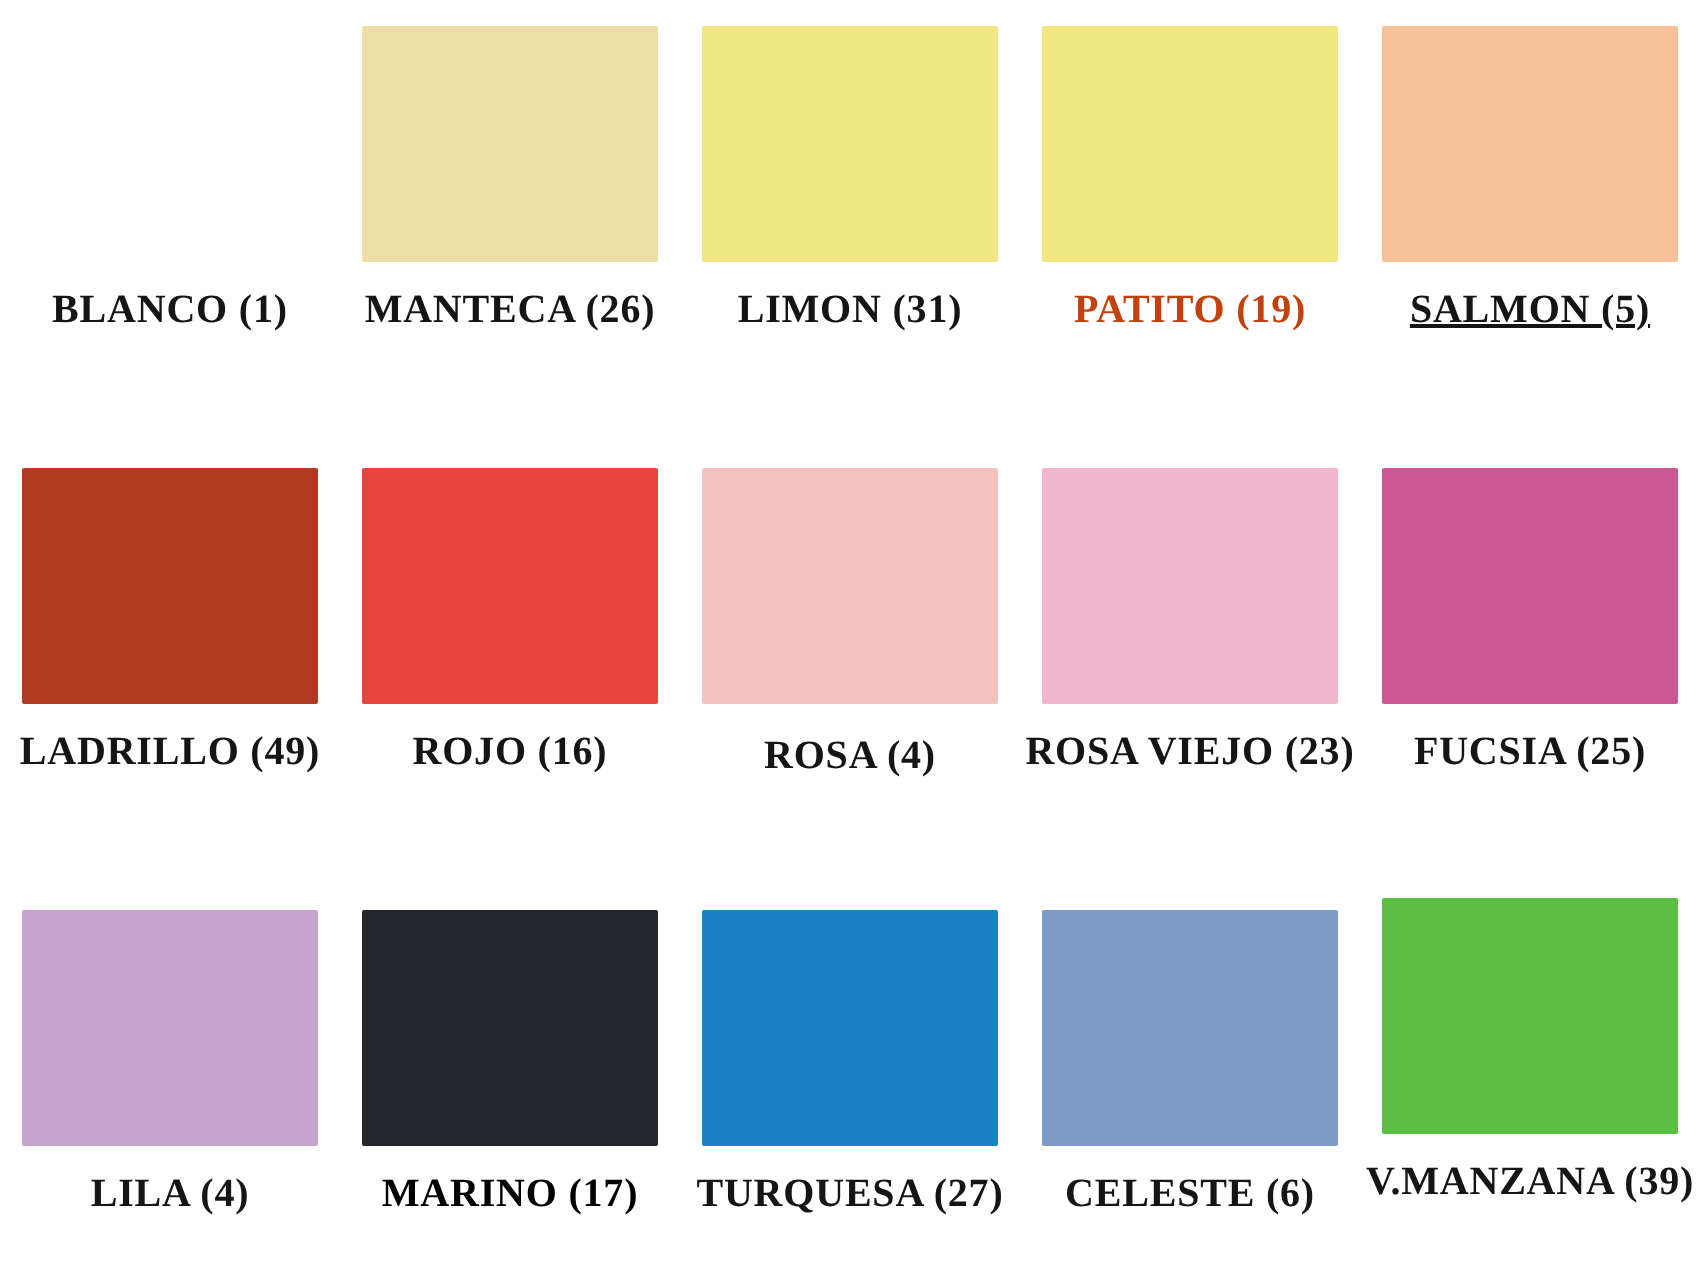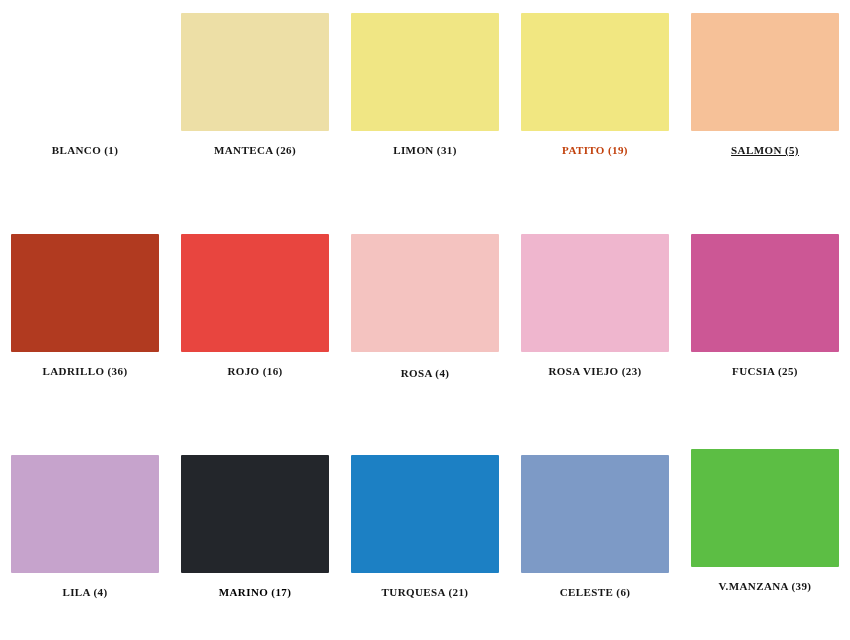--- a/index.html
+++ b/index.html
@@ -53,21 +53,21 @@
     border-radius: 1px;
   }
   .swatch-chip.is-white {
     background: #ffffff;
   }
 
   .swatch-label {
     margin-top: 14px;
     font-family: "Liberation Serif", "DejaVu Serif", serif;
     font-weight: bold;
-    font-size: 11px;
+    font-size: 20px;
     letter-spacing: 0.4px;
     color: #151515;
     white-space: nowrap;
     text-align: center;
     line-height: 1;
   }
 </style>
 </head>
 <body style="background-color: rgb(255, 255, 255);">
 
@@ -92,21 +92,21 @@
     </div>
     <div class="swatch-cell">
       <div class="swatch-chip" style="background-color: rgb(246, 193, 152);"></div>
       <div class="swatch-label" style="color: rgb(21, 21, 21); text-decoration: underline;">SALMON (5)</div>
     </div>
   </div>
 
   <div class="palette-row" id="row-1">
     <div class="swatch-cell">
       <div class="swatch-chip" style="background-color: rgb(177, 58, 32);"></div>
-      <div class="swatch-label" style="color: rgb(21, 21, 21);">LADRILLO (36)</div>
+      <div class="swatch-label" style="color: rgb(21, 21, 21);">LADRILLO (49)</div>
     </div>
     <div class="swatch-cell">
       <div class="swatch-chip" style="background-color: rgb(232, 69, 63);"></div>
       <div class="swatch-label" style="color: rgb(21, 21, 21);">ROJO (16)</div>
     </div>
     <div class="swatch-cell">
       <div class="swatch-chip" style="background-color: rgb(244, 195, 192);"></div>
       <div class="swatch-label" style="color: rgb(21, 21, 21); margin-top: 16px;">ROSA (4)</div>
     </div>
     <div class="swatch-cell">
@@ -123,21 +123,21 @@
     <div class="swatch-cell">
       <div class="swatch-chip" style="background-color: rgb(198, 163, 204);"></div>
       <div class="swatch-label" style="color: rgb(21, 21, 21);">LILA (4)</div>
     </div>
     <div class="swatch-cell">
       <div class="swatch-chip" style="background-color: rgb(35, 38, 43);"></div>
       <div class="swatch-label" style="color: #000000;">MARINO (17)</div>
     </div>
     <div class="swatch-cell">
       <div class="swatch-chip" style="background-color: rgb(28, 128, 196);"></div>
-      <div class="swatch-label" style="color: rgb(21, 21, 21);">TURQUESA (21)</div>
+      <div class="swatch-label" style="color: rgb(21, 21, 21);">TURQUESA (27)</div>
     </div>
     <div class="swatch-cell">
       <div class="swatch-chip" style="background-color: rgb(125, 154, 198);"></div>
       <div class="swatch-label" style="color: rgb(21, 21, 21);">CELESTE (6)</div>
     </div>
     <div class="swatch-cell cell-nudge-up">
       <div class="swatch-chip" style="background-color: rgb(92, 190, 68);"></div>
       <div class="swatch-label" style="color: rgb(21, 21, 21);">V.MANZANA (39)</div>
     </div>
   </div>

